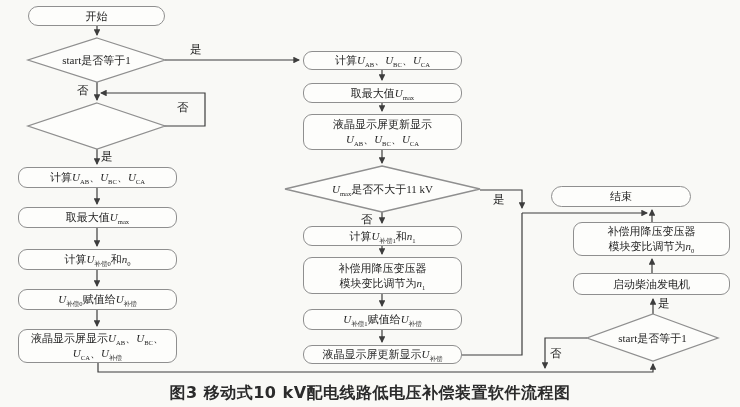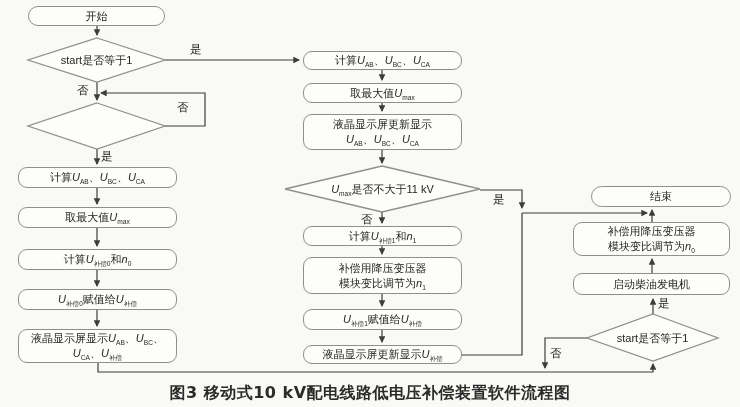--- a/index.html
+++ b/index.html
@@ -1,21 +1,21 @@
 <!DOCTYPE html>
 <html><head>
 <meta charset="utf-8">
 <style>
   html,body{margin:0;padding:0;}
   #page{position:relative;width:740px;height:407px;background:#f9f9f6;overflow:hidden;
         font-family:"Liberation Serif",serif;}
   #wires{position:absolute;left:0;top:0;width:740px;height:407px;}
   .node{position:absolute;display:flex;align-items:center;justify-content:center;
         text-align:center;font-size:11px;line-height:1.32;color:#1f1f1f;
-        font-family:Liberation Sans, sans-serif;}
+        font-family:Liberation Serif, serif;}
   .box{background:#fdfdfb;border:1.3px solid #8f8f8f;border-radius:9px;box-sizing:border-box;}
   .stadium{background:#fdfdfb;border:1.3px solid #8f8f8f;border-radius:12px;box-sizing:border-box;}
   .dlabel{background:transparent;}
   .node sub{font-size:0.60em;line-height:0;}
   .node i{font-style:italic;}
   .edge-label{position:absolute;font-size:11.5px;color:#1f1f1f;
               font-family:"Liberation Serif",serif;}
   #caption{position:absolute;left:0;top:383px;width:740px;text-align:center;
            font-family:"DejaVu Sans",sans-serif;font-weight:bold;font-size:16px;
            color:#2b2b2b;letter-spacing:0.5px;}
@@ -61,21 +61,21 @@
       <polygon points="97,38 165,60 97,82 28,60"></polygon>
       <polygon points="97,103 165,126 97,149 28,126"></polygon>
       <polygon points="382,166 480,189 382,212 285,189"></polygon>
       <polygon points="653,314 718,338 653,361 587,338"></polygon>
     </g>
   </svg>
 
   <div class="node stadium" style="left:28px;top:6px;width:137px;height:20px;">
       <span>开始</span>
     </div>
-  <div class="node stadium" style="left:591px;top:186px;width:140px;height:21px;justify-content:center;">
+  <div class="node stadium" style="left:551px;top:186px;width:140px;height:21px;justify-content:center;">
       <span>结束</span>
     </div>
 
   <div class="node dlabel" style="left:28px;top:49px;width:137px;height:22px;">
       <span>start是否等于1</span>
     </div>
   <div class="node dlabel" style="left:285px;top:178px;width:195px;height:22px;">
       <span><i>U</i><sub>max</sub>是否不大于11 kV</span>
     </div>
   <div class="node dlabel" style="left:587px;top:327px;width:131px;height:22px;">

